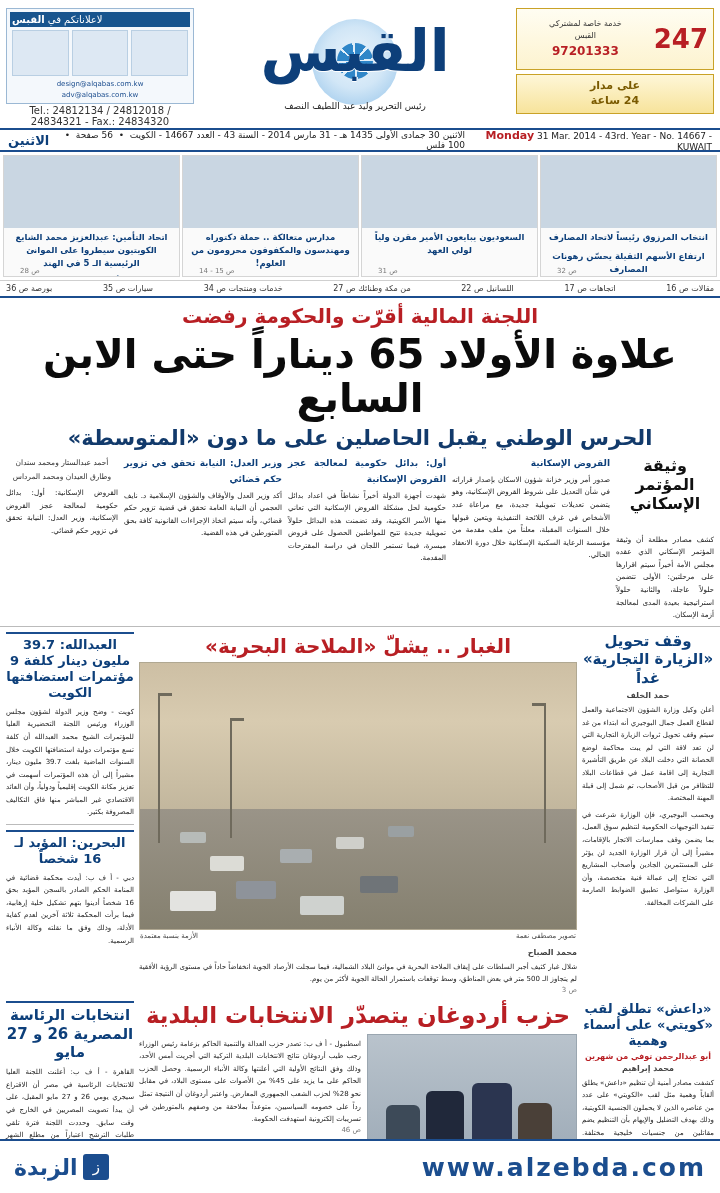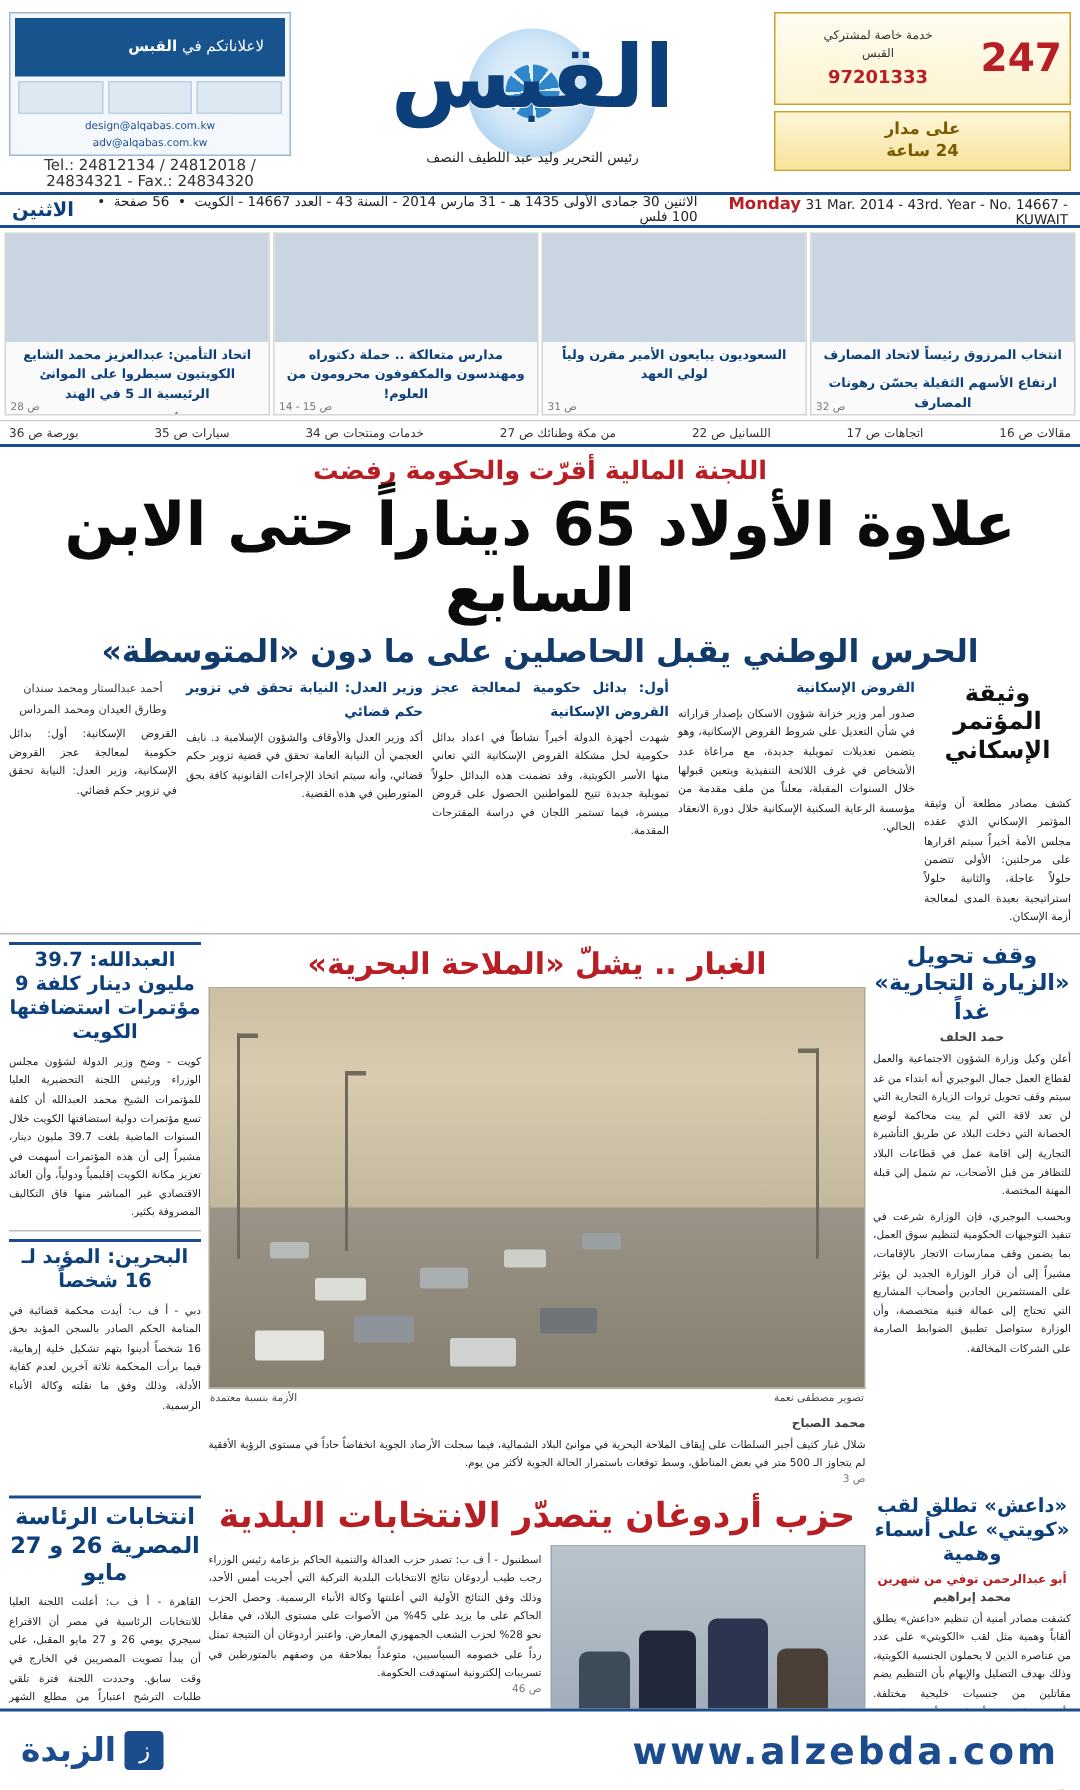--- a/index.html
+++ b/index.html
@@ -58,51 +58,51 @@
   }
   .ad247 .big { color:#b81f24; font-size:26px; font-weight:bold; line-height:1; }
   .ad247 .txt { flex:1; text-align:center; font-size:8px; color:#333; line-height:1.5; }
   .ad247 .phone { color:#b81f24; font-weight:bold; font-size:12px; }
   .ad-sub {
     border:1px solid #c9a227; background:linear-gradient(#fef6d8,#f7e39b);
     height:40px; display:flex; flex-direction:column; align-items:center; justify-content:center;
     font-size:11px; color:#7a5a00; font-weight:bold; line-height:1.35;
   }
   .mh-right-box { border:1px solid #9bb8d4; height:96px; background:#f4f8fc; padding:3px; display:flex; flex-direction:column; }
-  .mh-right-title { background:#17548e; color:#fff; font-size:10px; text-align:right; padding:14px; }
+  .mh-right-title { background:#17548e; color:#fff; font-size:10px; text-align:left; padding:2px; }
   .mh-right-body { flex:1; display:flex; gap:3px; padding:3px 2px; }
   .mh-thumb { flex:1; background:#dde8f3; border:1px solid #b9cfe3; }
   .mh-right-foot { font-size:10px; text-align:center; color:#333; padding:1px; }
   .mh-email { font-size:7px; color:#1b4d8e; text-align:center; line-height:1.5; }
 
   
   .datebar {
     height:22px; background:#fff; border-bottom:2px solid #1b4d8e;
     display:flex; align-items:center; justify-content:space-between;
     padding:0 8px; font-size:9px; color:#222;
   }
   .datebar .day { color:#b81f24; font-weight:bold; font-size:11px; }
   .datebar .ar-day { color:#0d3f7a; font-weight:bold; font-size:13px; }
 
   
   .strip { display:flex; gap:2px; padding:3px; background:#fff; border-bottom:1px solid #cfcfcf; }
   .strip-cell { flex:1; border:1px solid #d5d5d5; background:#fafafa; height:122px; position:relative; overflow:hidden; }
   .strip-cell .ph { height:72px; background:#c9d6e2; }
   .strip-cell .cap { font-size:8.5px; color:#0d3f7a; font-weight:bold; line-height:1.5; padding:3px 4px; text-align:center; }
-  .strip-cell .pg { position:absolute; bottom:1px; left:3px; font-size:7px; color:#777; }
+  .strip-cell .pg { position:absolute; bottom:1px; left:16px; font-size:7px; color:#777; }
 
   
   .indexbar {
     display:flex; justify-content:space-between; padding:3px 6px;
     border-bottom:2px solid #1b4d8e; font-size:8px; color:#333; background:#fff;
   }
   .indexbar span { white-space:nowrap; }
 
   
-  .kicker { text-align:center; font-size:17px; font-weight:bold; color:#b81f24; padding:6px 0 2px; }
+  .kicker { text-align:center; font-size:20px; font-weight:bold; color:#b81f24; padding:6px 0 2px; }
   .headline { text-align:center; font-size:40px; font-weight:bold; color:#0b0b0b; line-height:1.1; padding:2px 8px; }
   .subhead { text-align:center; font-size:21px; font-weight:bold; color:#123a6b; padding:4px 4px 6px; }
 
   
   .lead { display:flex; gap:6px; padding:0 6px 4px; border-bottom:1px solid #bbb; }
   .lead-col { font-size:7.2px; line-height:1.75; color:#222; text-align:justify; }
   .lead-col h4 { font-size:9px; color:#0d3f7a; margin:0 0 2px; }
   .lead-title { font-size:16px; font-weight:bold; color:#111; text-align:center; line-height:1.2; }
   .byline { font-size:7.5px; color:#333; text-align:center; line-height:1.8; }
   .tiny-hdr { font-size:8px; font-weight:bold; color:#b81f24; text-align:center; margin:2px 0; }

